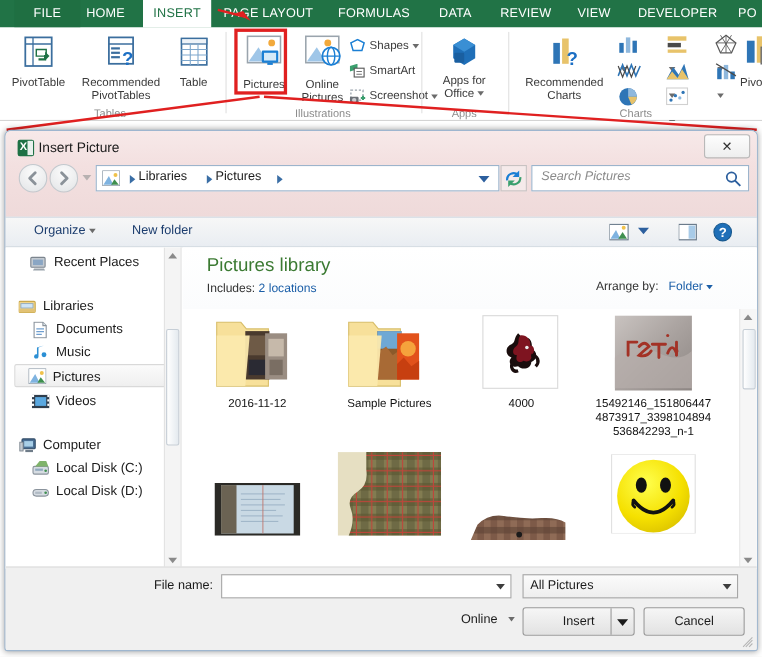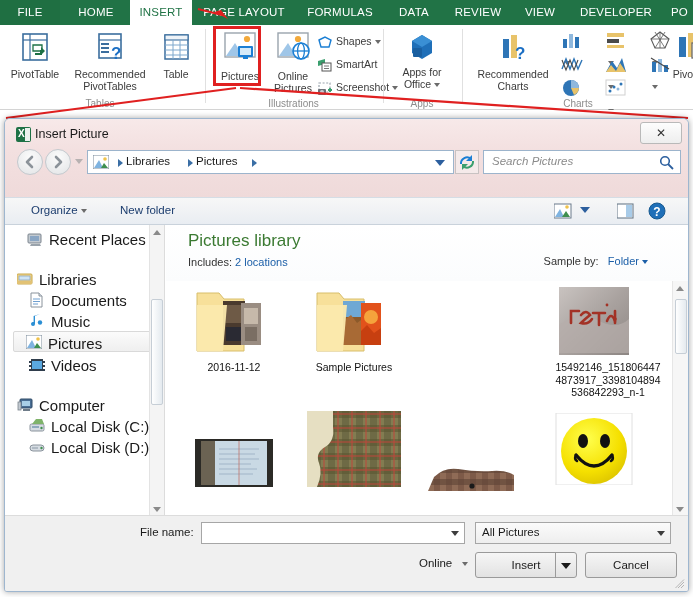--- a/index.html
+++ b/index.html
@@ -54,21 +54,21 @@
   .refreshbtn { position:absolute; left:450px; top:31px; width:24px; height:24px; background:#f5eaea; border:1px solid #c8c2c2; }
   .searchbox { position:absolute; left:478px; top:31px; width:198px; height:24px; background:#ffffff; border:1px solid #9cb4cc; }
   .searchph { position:absolute; left:8px; top:4px; font-size:11.5px; color:#8a8a8a; font-style:italic; }
 
   .cmdbar { position:absolute; left:0; top:78px; width:100%; height:28px;
             background:linear-gradient(to bottom,#f7f7f7,#e9edf2); border-top:1px solid #d5dde5; border-bottom:1px solid #c9d2db; }
   .cmdbar-item { position:absolute; top:6px; font-size:11.5px; color:#1c3d6e; white-space:nowrap; }
 
   .body-area { position:absolute; left:0; top:106px; width:100%; height:292px; background:#ffffff; }
   #navpane { position:absolute; left:0; top:0; width:160px; height:292px; background:#ffffff; border-right:1px solid #dcdcdc; overflow:hidden; }
-  .nav-item { position:absolute; height:19px; font-size:15px; color:#1a1a1a; white-space:nowrap; }
+  .nav-item { position:absolute; height:19px; font-size:12px; color:#1a1a1a; white-space:nowrap; }
   .nav-item .nlbl { position:absolute; left:26px; top:2px; }
   .nav-item.sel { background:linear-gradient(to bottom,#fbfbfb,#efefef); border:1px solid #d9d9d9; border-radius:2px; }
   .nav-ico { position:absolute; left:4px; top:2px; width:16px; height:16px; }
 
   .nav-scroll { position:absolute; right:0; top:0; width:15px; height:292px; background:#f4f4f4; border-left:1px solid #e3e3e3; }
 
   #filepane { position:absolute; left:161px; top:0; right:0; height:292px; background:#ffffff; }
   .lib-head { position:absolute; left:0; top:0; width:100%; height:56px; background:linear-gradient(to bottom,#ffffff,#fbfcfd); }
   .lib-title { position:absolute; left:22px; top:6px; font-size:17px; color:#3b7a32; }
   .lib-sub { position:absolute; left:22px; top:31px; font-size:11px; color:#333; }
@@ -95,21 +95,21 @@
   .btn { position:absolute; border:1px solid #9a9a9a; border-radius:3px;
          background:linear-gradient(to bottom,#f6f6f6,#e2e2e2); text-align:center; font-size:11.5px; color:#1a1a1a; }
   .toolsbtn { position:absolute; font-size:11.5px; color:#1a1a1a; }
   .grip { position:absolute; right:3px; bottom:2px; width:10px; height:10px; }
 </style>
 </head>
 <body>
 
 <div id="ribbon">
   <div class="tabstrip">
-    <div class="tab file" style="left:0;width:60px;">FILE</div>
+    <div class="tab file" style="left:13px;width:60px;">FILE</div>
     <div class="tab" style="left:62px;width:68px;">HOME</div>
     <div class="tab active" style="left:130px;width:62px;">INSERT</div>
     <div class="tab" style="left:194px;width:100px;">PAGE LAYOUT</div>
     <div class="tab" style="left:296px;width:88px;">FORMULAS</div>
     <div class="tab" style="left:386px;width:56px;">DATA</div>
     <div class="tab" style="left:444px;width:68px;">REVIEW</div>
     <div class="tab" style="left:514px;width:52px;">VIEW</div>
     <div class="tab" style="left:568px;width:96px;">DEVELOPER</div>
     <div class="tab" style="left:666px;width:27px;">PO</div>
   </div>
@@ -538,21 +538,21 @@
     </div>
 
     <div id="filepane">
       <div class="lib-head">
         <div class="lib-title">Pictures library</div>
         <div class="lib-sub">
           <span>Includes:</span>
           <b>2 locations</b>
         </div>
         <div class="arrange">
-          <span>Sample by:</span>&nbsp;&nbsp;
+          <span>Arrange by:</span>&nbsp;&nbsp;
           <b>Folder</b><span class="caret" style="border-top-color:#1c5fa8;"></span>
         </div>
       </div>
 
       <div class="grid">
 
         <div class="cell" style="left:8px;top:4px;">
           <div class="thumb" style="width:78px;height:72px;">
             <svg width="78" height="72" viewBox="0 0 78 72">
               <path d="M2 8 h22 l5 6 h20 v52 H2z" fill="#f7e09a" stroke="#d8be6a" stroke-width="1"></path>
@@ -585,20 +585,35 @@
                   <rect width="20" height="42" fill="#e2521b"></rect>
                   <circle cx="10" cy="14" r="7" fill="#f5a33c"></circle>
                   <path d="M0 28 l6 -6 l7 8 l7 -5 v17 H0z" fill="#c73f10"></path>
                 </g>
               <path d="M2 20 h30 l-4 46 H2z" fill="#fbe9ad" opacity=".95"></path>
             </svg>
           </div>
           <div class="cap">Sample Pictures</div>
         </div>
 
+        <div class="cell" style="left:248px;top:4px;">
+          <div class="thumb" style="width:74px;height:72px;">
+            <svg width="74" height="72" viewBox="0 0 74 72">
+              <rect x="2" y="2" width="68" height="66" fill="#ffffff" stroke="#d9d9d9" stroke-width="1"></rect>
+              <g transform="translate(20,16)">
+                <path d="M14 2 C10 6 12 10 8 12 C2 14 2 22 8 24 C4 28 8 34 14 32 C18 36 26 34 26 28 C32 26 32 18 26 16 C28 10 24 4 18 6 Z" fill="#1a0d0d"></path>
+                <path d="M16 4 C13 8 16 11 12 14 C8 17 9 22 13 22 C11 27 15 30 19 27 C23 29 27 26 26 22 C30 19 29 13 25 13 C26 8 21 3 16 4 Z" fill="#7e1420"></path>
+                <path d="M10 28 C6 32 9 38 14 36" fill="none" stroke="#1a0d0d" stroke-width="3"></path>
+                <path d="M26 22 C32 22 34 28 30 32" fill="none" stroke="#1a0d0d" stroke-width="3"></path>
+                <circle cx="22" cy="15" r="1.6" fill="#e8e8e8"></circle>
+              </g>
+            </svg>
+          </div>
+          <div class="cap">4000</div>
+        </div>
 
         <div class="cell" style="left:368px;top:4px;">
           <div class="thumb" style="width:74px;height:72px;">
             <svg width="74" height="72" viewBox="0 0 74 72">
               <defs>
                   <linearGradient id="gw" x1="0" y1="0" x2="1" y2="1">
                     <stop offset="0" stop-color="#c9c3c0"></stop>
                     <stop offset=".5" stop-color="#a9a29f"></stop>
                     <stop offset="1" stop-color="#8d8683"></stop>
                   </linearGradient>
@@ -609,21 +624,21 @@
                 <path d="M2 14 L2 2 L10 2"></path>
                   <path d="M12 6 q5 -6 9 0 q-5 4 -9 8 q7 2 11 -4"></path>
                 <path d="M24 4 h12 M30 4 v12"></path>
                   <path d="M38 12 q4 -10 8 0"></path>
                   <path d="M46 2 v12"></path>
               </g>
               <circle cx="58" cy="34" r="1.8" fill="#a33226"></circle>
               <circle cx="50" cy="20" r="1.4" fill="#a33226"></circle>
             </svg>
           </div>
-          <div class="cap" style="width:108px;margin-left:20px;">15492146_1518064474873917_3398104894536842293_n-1</div>
+          <div class="cap" style="width:108px;margin-left:6px;">15492146_1518064474873917_3398104894536842293_n-1</div>
         </div>
 
         <div class="cell" style="left:8px;top:158px;">
           <div class="thumb" style="width:78px;height:48px;">
             <svg width="78" height="48" viewBox="0 0 78 48">
               <rect x="0" y="0" width="78" height="48" fill="#2b2a26"></rect>
               <rect x="6" y="2" width="66" height="44" fill="#c9d9e4"></rect>
               <rect x="6" y="2" width="14" height="44" fill="#6b6353"></rect>
               <g stroke="#8fa8bd" stroke-width=".7">
                 <line x1="24" y1="10" x2="64" y2="10"></line>

